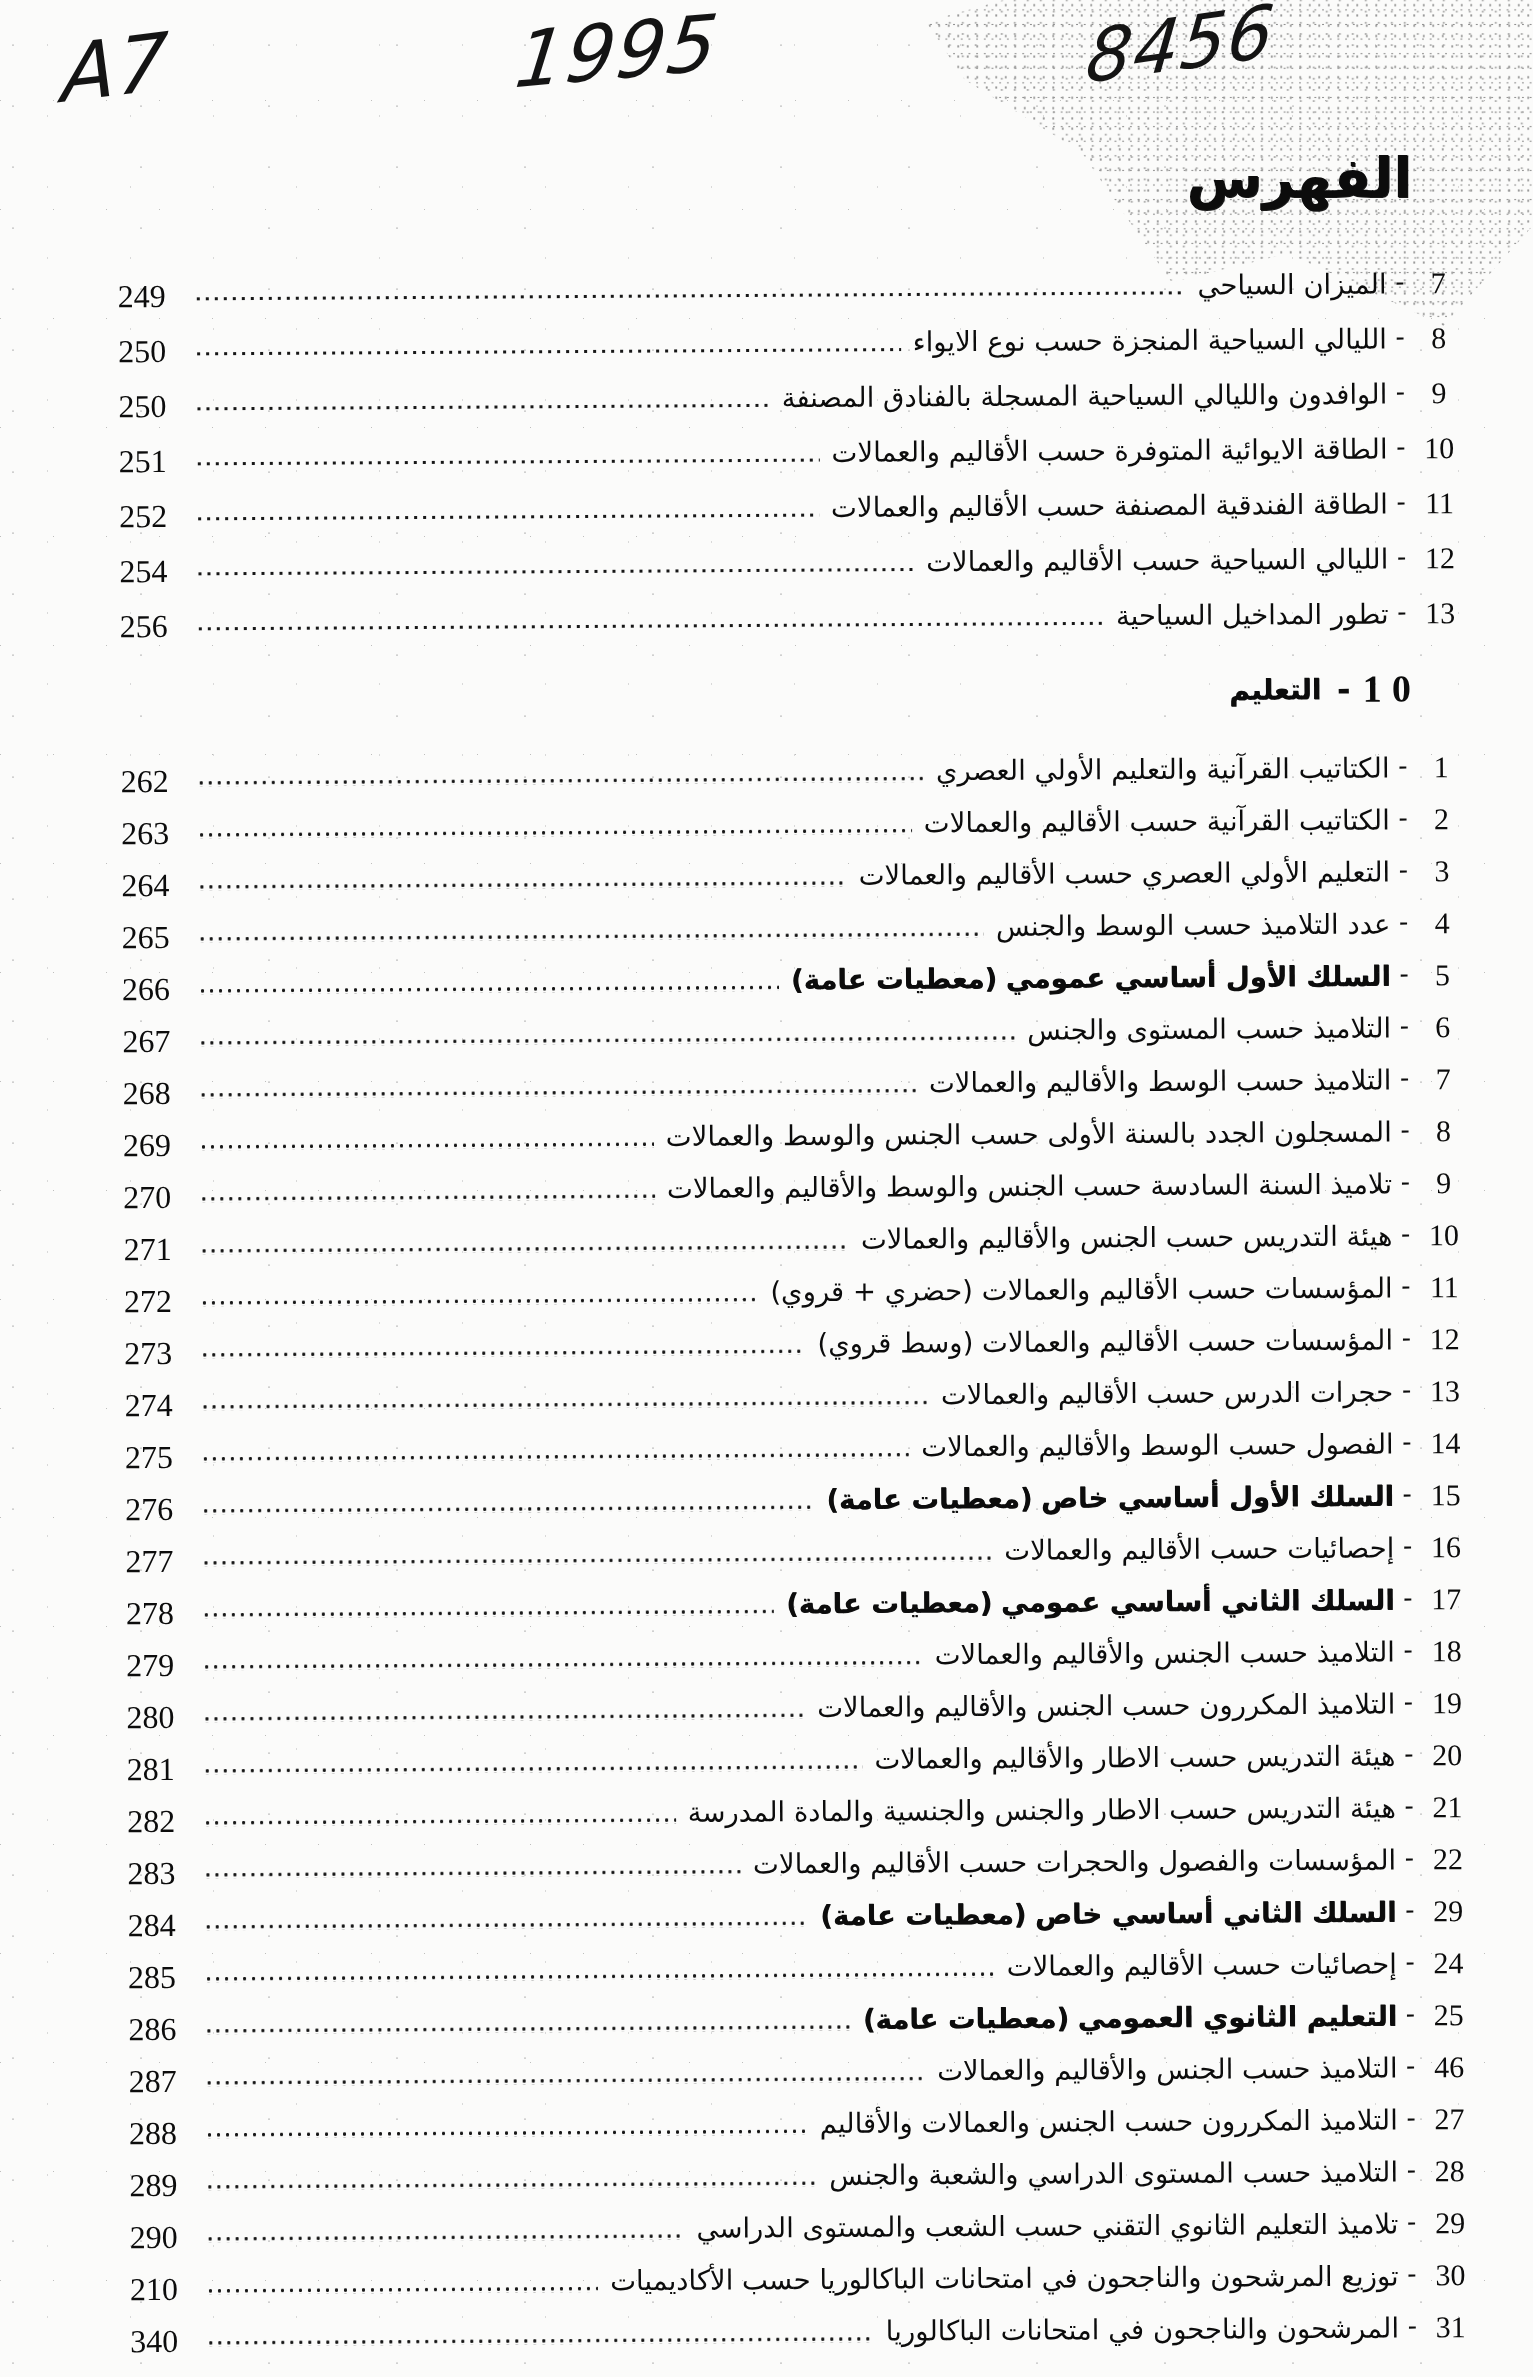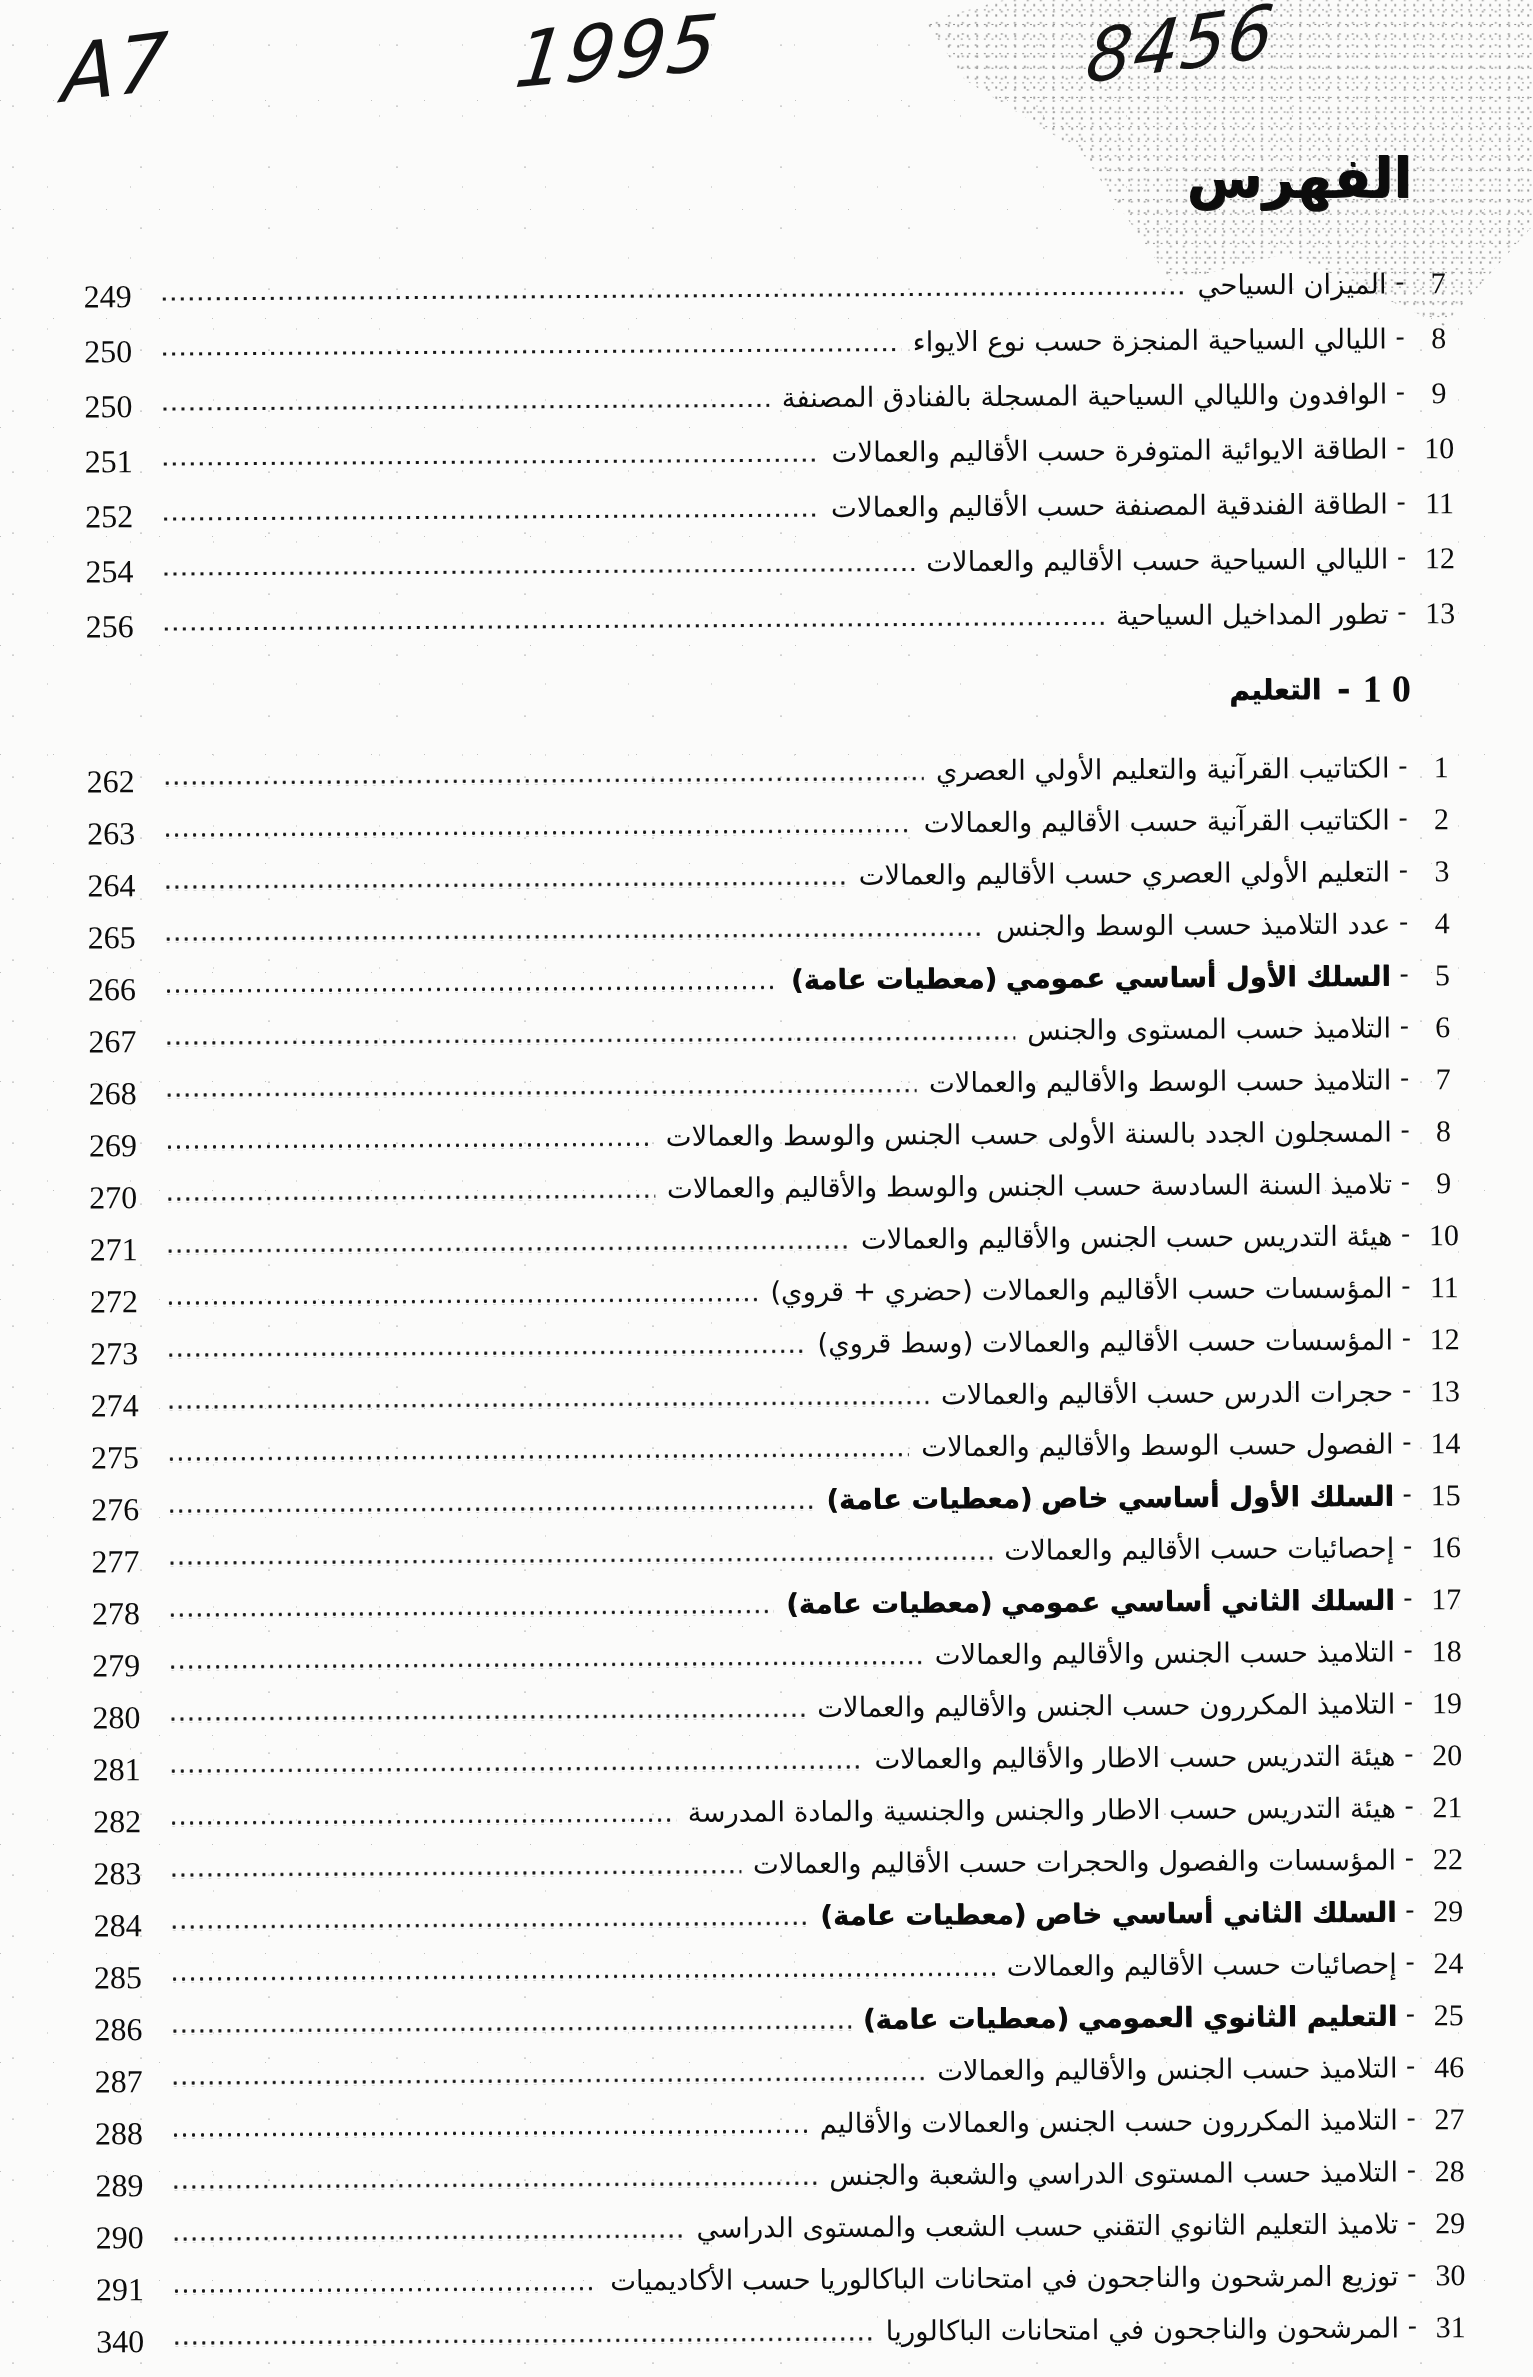--- a/index.html
+++ b/index.html
@@ -85,20 +85,21 @@
   .r-leader{
     flex:1 1 auto;min-width:20.7px;height:5.2px;margin:0 12px;
     transform:translateY(8.6px);
     background-image:radial-gradient(circle,#171717 1.5px,transparent 1.9px);
     background-size:9px 5.2px;background-repeat:repeat-x;background-position:left center;
   }
   .r-page{
     direction:ltr;min-width:64px;text-align:left;
     font-family:"Liberation Serif","DejaVu Serif",serif;font-size:32px;
     transform:translateY(6px);
+    margin-left:34px;
   }
 </style>
 </head>
 <body>
 
 <div class="page">
   <div class="corner-stipple"></div>
   <div class="noise"></div>
 
   <div class="hw hw-left">A7</div>
@@ -438,21 +439,21 @@
     <span class="r-leader"></span>
     <span class="r-page">290</span>
   </div>
 
   <div class="toc-row">
     <span class="r-num">30</span>
     <span class="r-dash">-</span>
     <span class="r-title">توزيع المرشحون والناجحون في امتحانات الباكالوريا حسب الأكاديميات</span>
 
     <span class="r-leader"></span>
-    <span class="r-page">291</span>
+    <span class="r-page">210</span>
   </div>
 
   <div class="toc-row">
     <span class="r-num">31</span>
     <span class="r-dash">-</span>
     <span class="r-title">المرشحون والناجحون في امتحانات الباكالوريا</span>
 
     <span class="r-leader"></span>
     <span class="r-page">340</span>
   </div>

